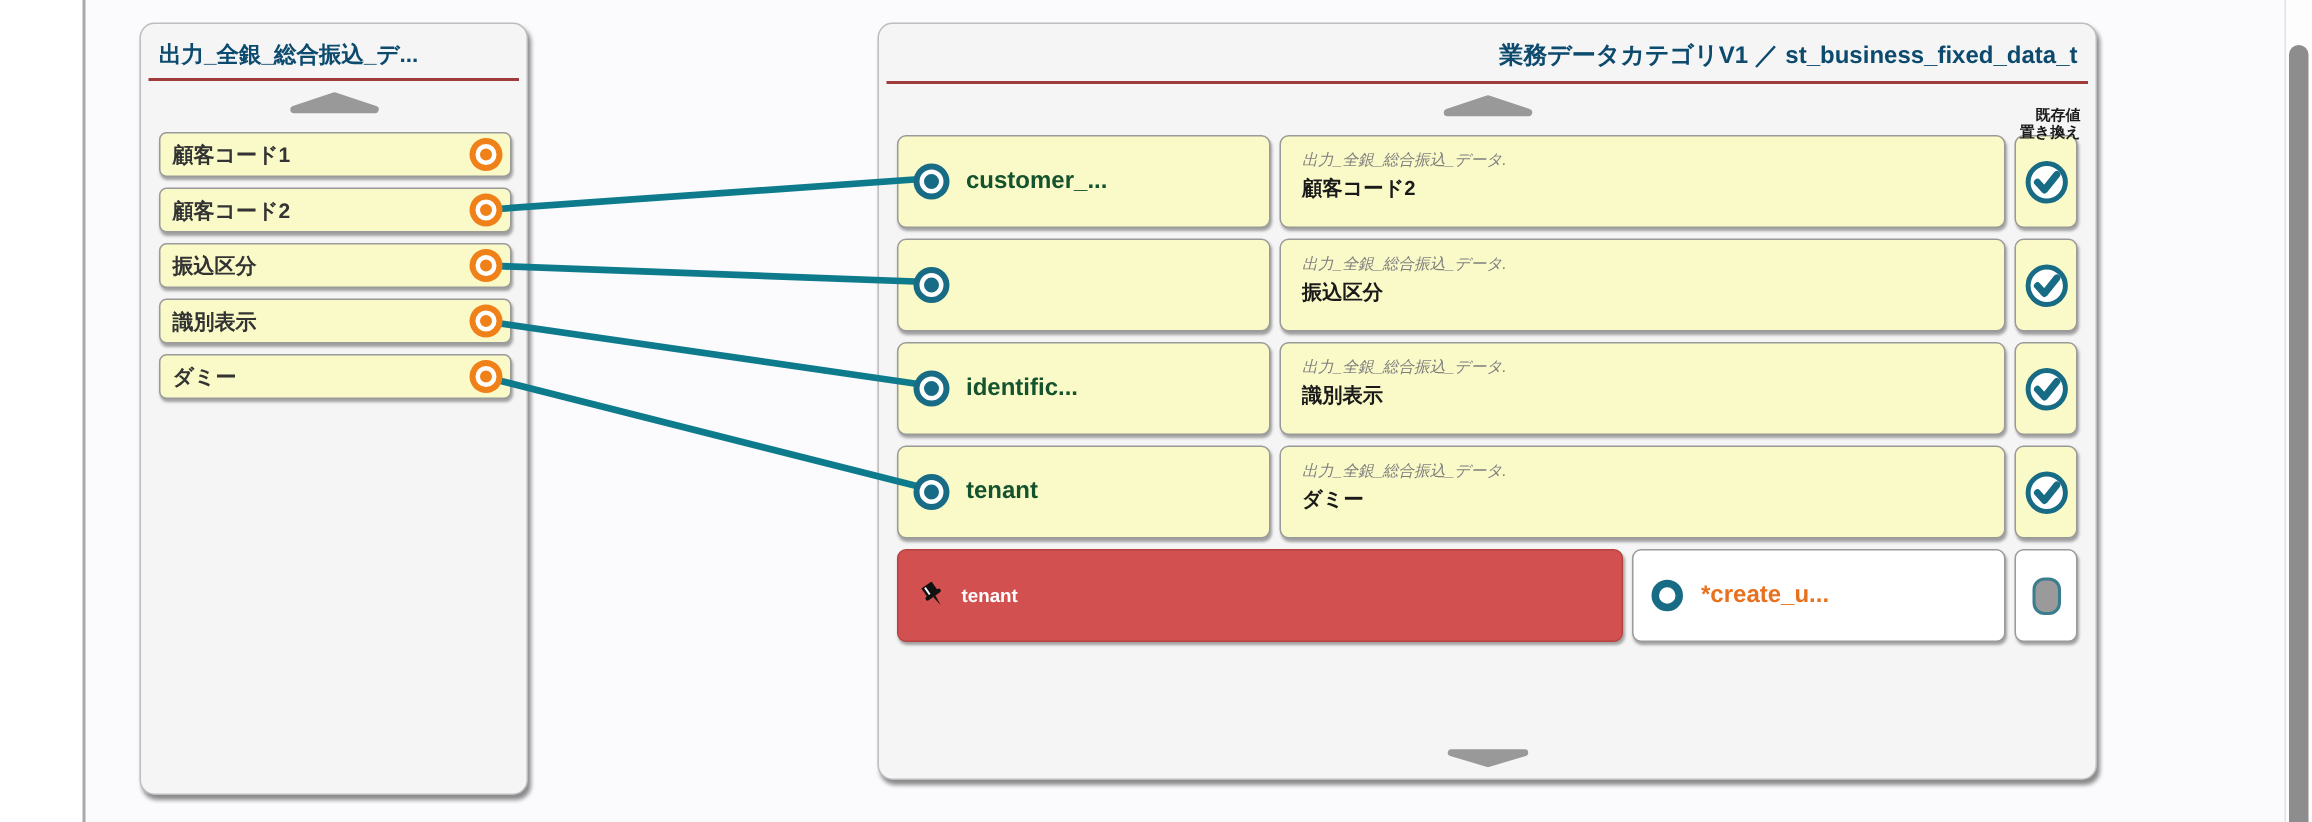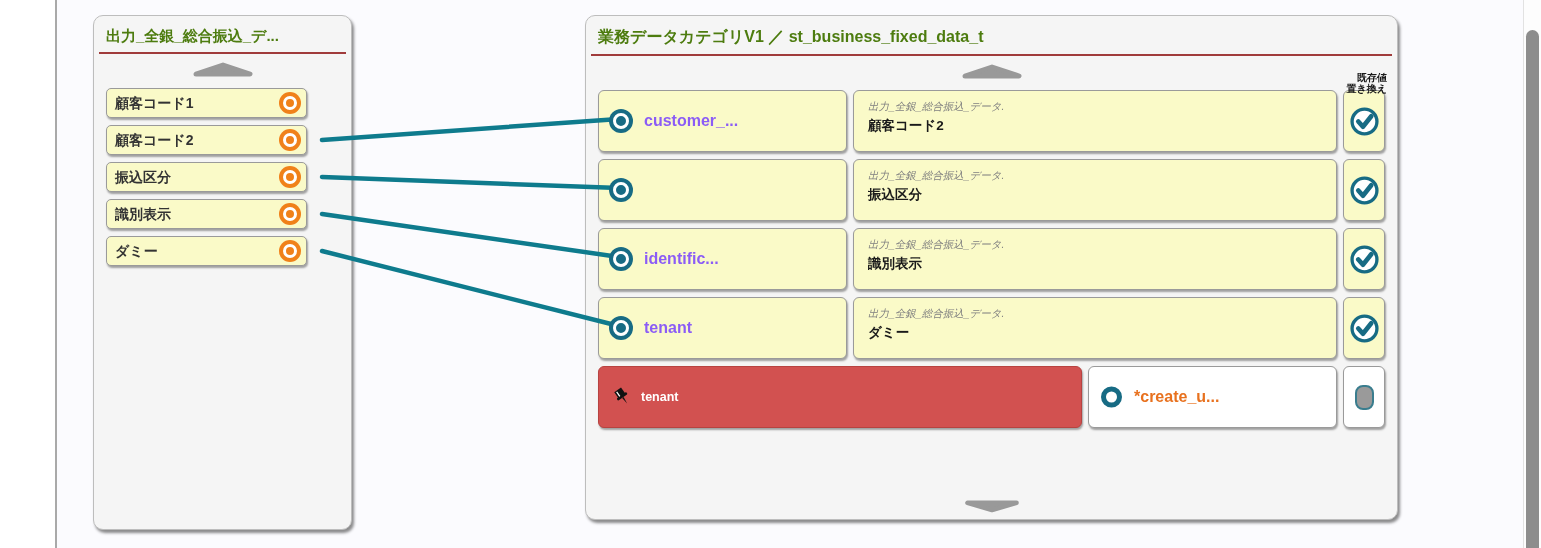--- a/index.html
+++ b/index.html
@@ -17,39 +17,39 @@
     position:absolute;
     background:#f5f5f5;
     border:1px solid #bdbdbd;
     border-radius:10px;
     box-shadow:2px 3px 3px rgba(0,0,0,0.45);
   }
   .panel-left  { left:93px;  top:15px; width:259px; height:515px; }
   .panel-right { left:585px; top:15px; width:813px; height:505px; }
 
   .panel-title {
-    font-size:15px; font-weight:bold; color:#4d7c0f;
+    font-size:15px; font-weight:bold; color:#0c4a6e;
     padding:11px 12px 6px 12px; white-space:nowrap; overflow:hidden;
   }
-  .panel-right .panel-title { font-size:16px; }
+  .panel-right .panel-title { font-size:16px; text-align:right; }
   .title-rule { margin:0 5px; border-top:2px solid #a03b3b; }
 
   .legend {
     position:absolute; top:56px; right:10px;
     font-size:10px; font-weight:bold; line-height:11px;
     color:#1a1a1a; text-align:right;margin-left:46px;
   }
 
   .arrow-band { height:34px; display:flex; align-items:center; justify-content:center; }
   .arrow-band-bottom { position:absolute; bottom:2px; left:0; right:0; display:flex; justify-content:center; }
 
   
   .src-rows { margin:0 12px; }
   .src-row {
-    position:relative; width:201px; height:30px; margin-bottom:7px;
+    position:relative; width:235px; height:30px; margin-bottom:7px;
     background:#fafac8; border:1px solid #9a9a9a; border-radius:5px;
     box-shadow:1px 2px 2px rgba(0,0,0,0.35);
   }
   .src-row .label {
     font-size:14px; font-weight:bold; color:#333;
     line-height:28px; padding-left:8px; white-space:nowrap; overflow:hidden;
   }
 
   
   .donut { position:absolute; border-radius:50%; z-index:10; }
@@ -66,21 +66,21 @@
   .dst-rows { margin:0 12px; }
   .dst-row { display:flex; gap:6px; height:62px; margin-bottom:7px; }
   .cell {
     border-radius:6px; border:1px solid #9a9a9a;
     box-shadow:1px 2px 2px rgba(0,0,0,0.35);
   }
   .cell-name { position:relative; width:249px; background:#fafac8; }
   .cell-name.is-white { background:#ffffff; }
   .cell-name .name {
     display:block; margin-left:45px; line-height:60px;
-    font-size:16px; font-weight:bold; color:#8b5cf6;
+    font-size:16px; font-weight:bold; color:#14532d;
     white-space:nowrap; overflow:hidden;
   }
   .cell-name.is-white .name { color:#e8711e; }
 
   .cell-src { flex:1; background:#fafac8; padding:9px 14px 0 14px; overflow:hidden; }
   .src-prefix { font-size:10.5px; color:#808080; white-space:nowrap;font-style:italic; }
   .src-field  { font-size:13.5px; font-weight:bold; color:#1a1a1a; margin-top:3px; white-space:nowrap; }
 
   .cell-const {
     flex:1; background:#d25150; border-color:#b74341;

